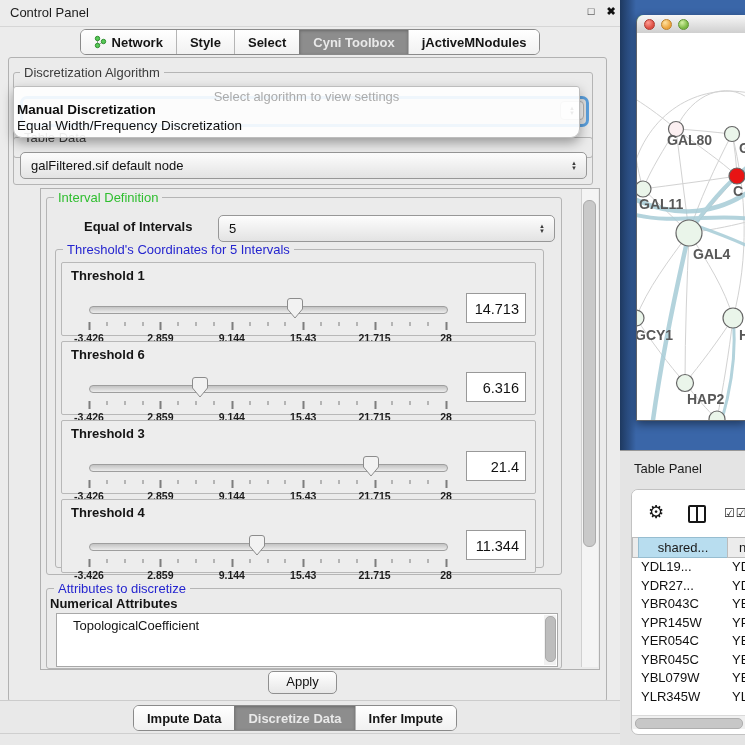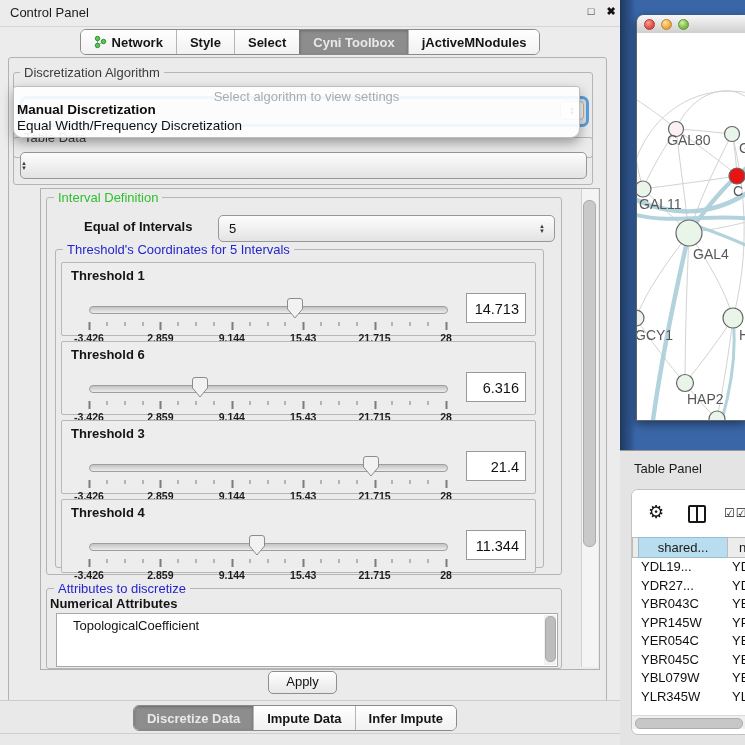--- a/index.html
+++ b/index.html
@@ -78,21 +78,21 @@
   #apply-btn{left:268px;top:671px;width:67px;height:21px;border:1px solid #8f8f8f;border-radius:5px;
       background:linear-gradient(#ffffff,#e7e7e7);font-size:13px;color:#111;text-align:center;line-height:20px;cursor:default;}
   
   #bottom-bar{left:0;top:700px;width:620px;height:45px;background:#e9e9e9;border-top:1px solid #cccccc;}
   #bottom-tabs{left:0;top:705px;width:620px;transform:translateX(-15px);}
   #bottom-divider{left:0;top:733px;width:620px;height:1px;background:#cfcfcf;}
   
   #desktop{left:620px;top:0;width:125px;height:451px;
       background:linear-gradient(90deg,#1e3960 0px,#2c5086 9px,#3a66a8 16px,#3a66a8 100%);}
   #net-window{left:636px;top:15px;width:109px;height:405px;border-radius:7px 0 0 0;
-      box-shadow:0 3px 10px rgba(0,0,0,.45);border-left:1px solid #60636a;border-bottom:1px solid #60636a;background:#86efac;}
+      box-shadow:0 3px 10px rgba(0,0,0,.45);border-left:1px solid #60636a;border-bottom:1px solid #60636a;background:#86efac;font-weight:bold;}
   #nw-titlebar{position:absolute;left:0;top:0;width:100%;height:18px;border-radius:7px 0 0 0;
       background:linear-gradient(#f7f7f7,#cfcfcf);border-bottom:1px solid #979797;}
   .light{position:absolute;top:3.5px;width:11px;height:11px;border-radius:50%;box-sizing:border-box;}
   #light-close{left:7px;background:radial-gradient(circle at 35% 30%,#ff9d94,#dd4d42 65%);border:1px solid #ad3a31;}
   #light-min{left:24px;background:radial-gradient(circle at 35% 30%,#ffe2a0,#eda43c 65%);border:1px solid #bb812c;}
   #light-zoom{left:41px;background:radial-gradient(circle at 35% 30%,#d3f0a2,#7ab843 65%);border:1px solid #5f9334;}
   #nw-content{position:absolute;left:0;top:18px;width:109px;height:387px;overflow:hidden;background:#fff;}
   
   #table-panel{left:620px;top:450px;width:125px;height:295px;background:#e4e4e4;border-top:1px solid #979797;}
   #tp-title{left:634px;top:461px;font-size:13px;color:#1c1c1c;}
@@ -169,20 +169,21 @@
 
   <div class="abs" id="algo-popup">
     <div class="popup-hint">Select algorithm to view settings</div>
     <div class="popup-item hl" style="top:15px;">Manual Discretization</div>
     <div class="popup-item" style="top:31px;">Equal Width/Frequency Discretization</div>
   </div>
 
   <div class="abs group" style="left:13px;top:137px;width:578px;height:46px;"></div>
   <div class="gtitle plain" style="left:20px;top:130px;">Table Data</div>
   <div class="abs combo" style="left:20px;top:152px;width:565px;height:25px;">
+    <span class="cv">galFiltered.sif default node</span>
     <span class="spinner">
         <span>▲</span>
         <span>▼</span>
       </span>
   </div>
 
   <div class="abs" id="scrollpane"></div>
   <div class="abs" id="main-vscroll"></div>
   <div class="abs" id="main-vthumb"></div>
 
@@ -384,25 +385,25 @@
       </ul>
     <div id="attr-vscroll"></div>
     <div id="attr-vthumb"></div>
   </div>
 
   <div class="abs" id="apply-btn">Apply</div>
 
   <div class="abs" id="bottom-bar"></div>
   <div class="abs tabbar" id="bottom-tabs">
     <div class="tabgroup" id="bottom-tabgroup">
+        <div class="tab">
+          <span>Impute Data</span>
+        </div>
         <div class="tab sel">
           <span>Discretize Data</span>
-        </div>
-        <div class="tab">
-          <span>Impute Data</span>
         </div>
         <div class="tab">
           <span>Infer Impute</span>
         </div>
       </div>
   </div>
   <div class="abs" id="bottom-divider"></div>
 
   <div class="abs" id="desktop"></div>
   <div class="abs" id="net-window">

